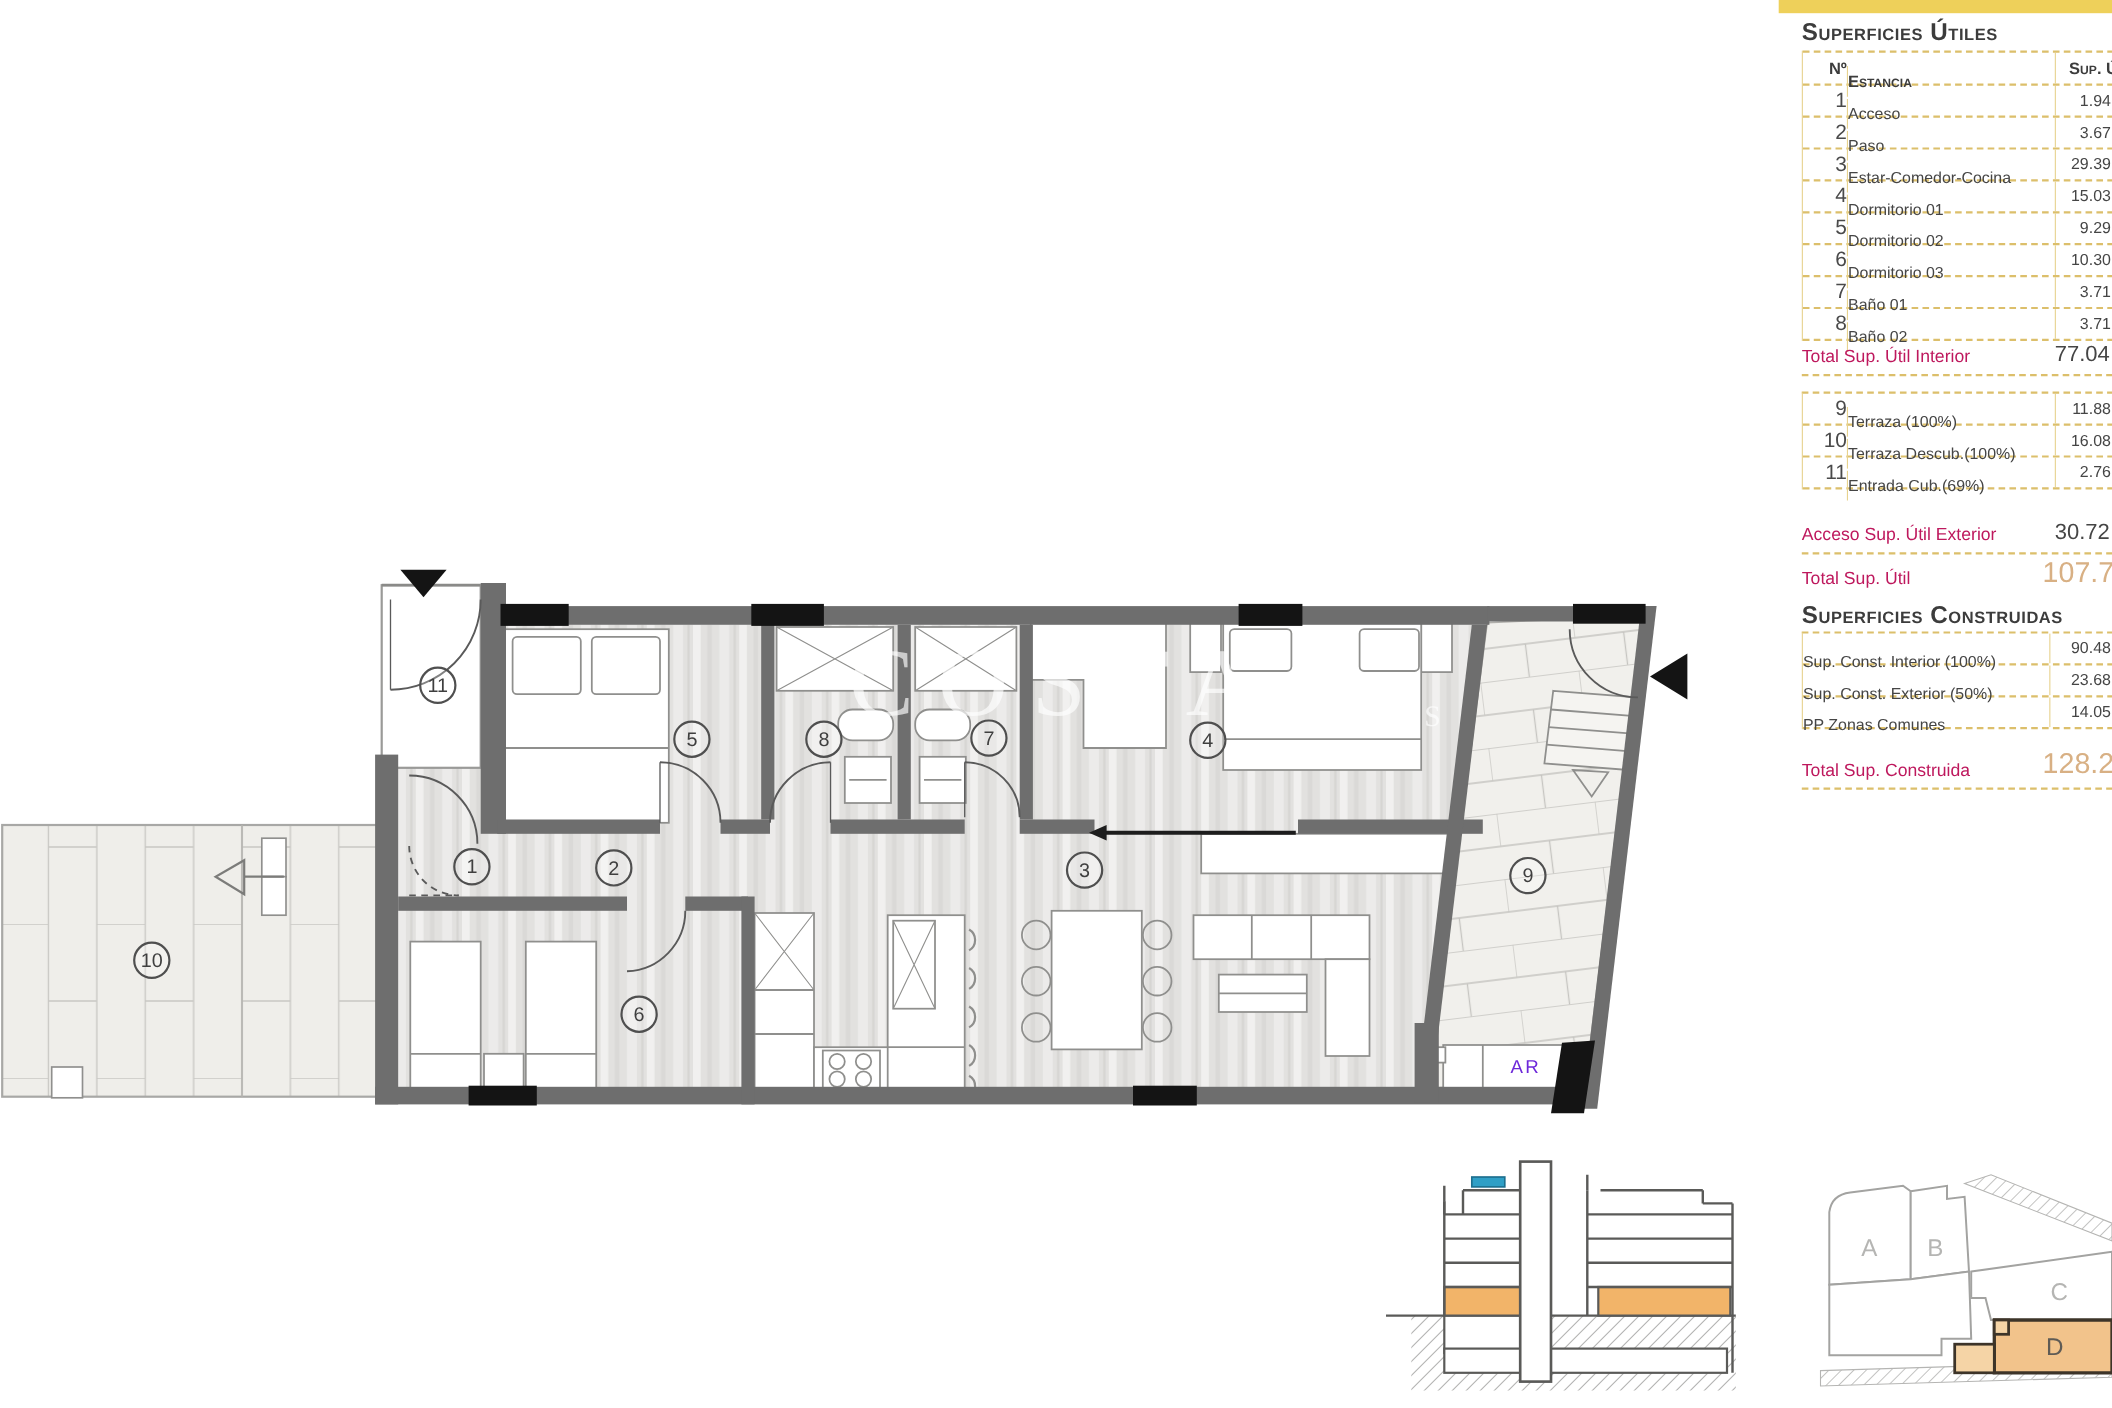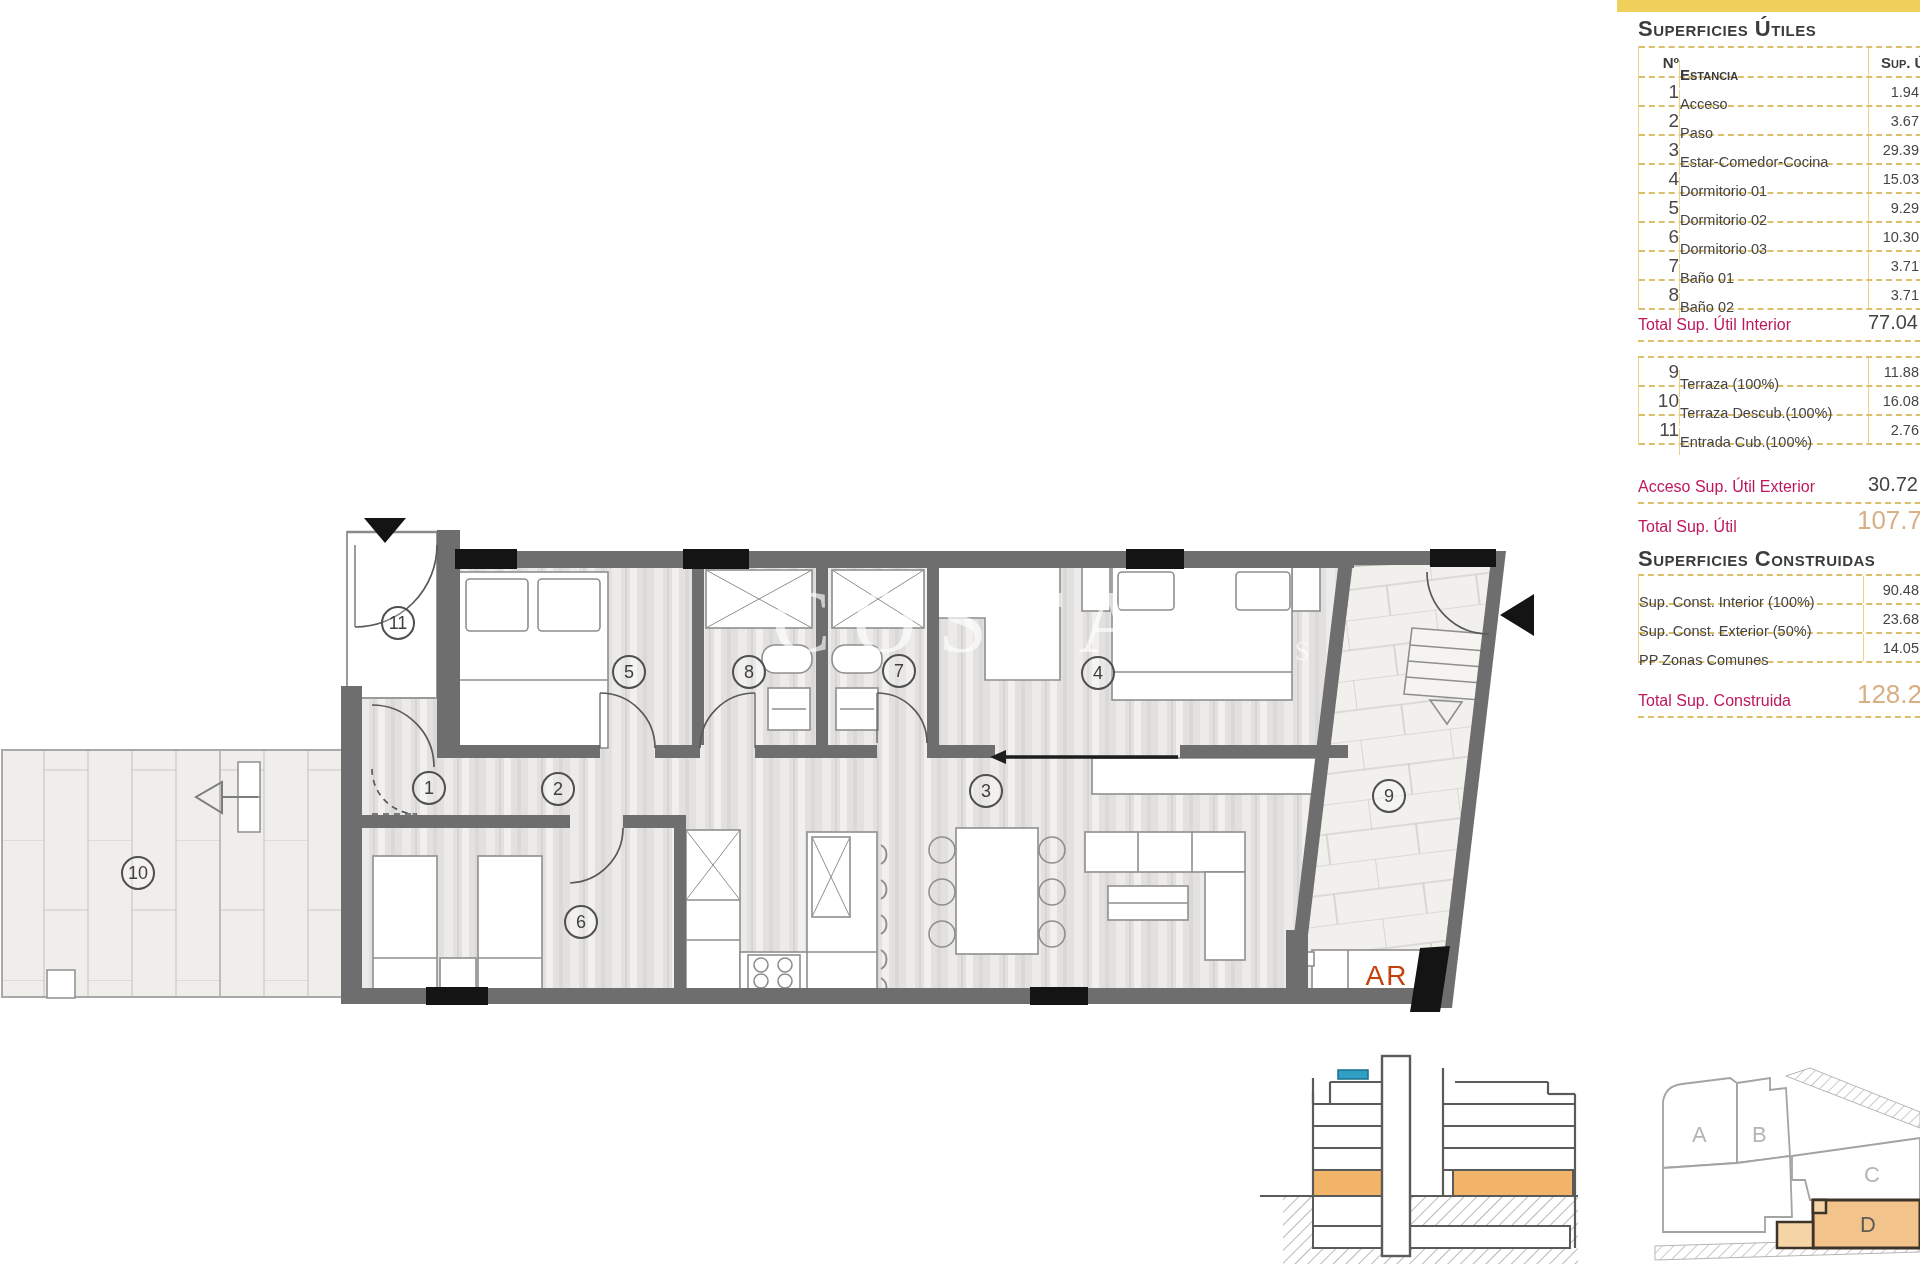--- a/index.html
+++ b/index.html
@@ -28,21 +28,21 @@
              border-bottom:2px dashed #dcbf6b;padding-bottom:6px;}
   .total-row .lbl{font-size:16px;color:#be185d;flex:1;}
   .total-row .val{font-size:20px;color:#454545;text-align:right;padding-right:62px;}
   .total-row.orange .val{font-size:26px;color:#d8b084;padding-right:58px;}
   
   .room-circle{
     position:absolute;width:30px;height:30px;border:2px solid #4f4f4f;border-radius:50%;
     text-align:center;line-height:30px;font-size:18px;color:#3f3f3f;background:rgba(255,255,255,0.25);
   }
   .ar-label{position:absolute;left:1352px;top:960px;width:70px;text-align:center;
-            font-size:28px;color:#c2410c;letter-spacing:2px;}
+            font-size:17px;color:#6d28d9;letter-spacing:2px;}
   .watermark{position:absolute;left:772px;top:578px;display:flex;align-items:flex-start;
              color:rgba(255,255,255,0.65);pointer-events:none;}
   .wm-word{font-family:"Liberation Serif",serif;font-size:88px;line-height:88px;letter-spacing:22px;}
   .wm-side{margin-left:-6px;margin-top:34px;font-family:Liberation Serif, serif;}
   .wm-side div{font-size:27px;line-height:26px;letter-spacing:7px;}
   .site-letter{position:absolute;font-size:22px;color:#b5b5b3;}
   .site-letter.dark{color:#5f5b55;}
   svg{position:absolute;}
 </style>
 </head>
@@ -342,21 +342,21 @@
       <span class="c-name">Terraza (100%)</span>
       <span class="c-val">11.88</span>
     </div>
   <div class="t-row">
       <span class="c-n">10</span>
       <span class="c-name">Terraza Descub.(100%)</span>
       <span class="c-val">16.08</span>
     </div>
   <div class="t-row">
       <span class="c-n">11</span>
-      <span class="c-name">Entrada Cub.(100%)</span>
+      <span class="c-name">Entrada Cub.(69%)</span>
       <span class="c-val">2.76</span>
     </div>
 </div>
 
 <div class="total-row" style="top:458px;height:38px">
   <span class="lbl">Acceso Sup. Útil Exterior</span>
   <span class="val">30.72</span>
 </div>
 
 <div class="total-row orange" style="top:496px;height:40px;border-bottom:none">

